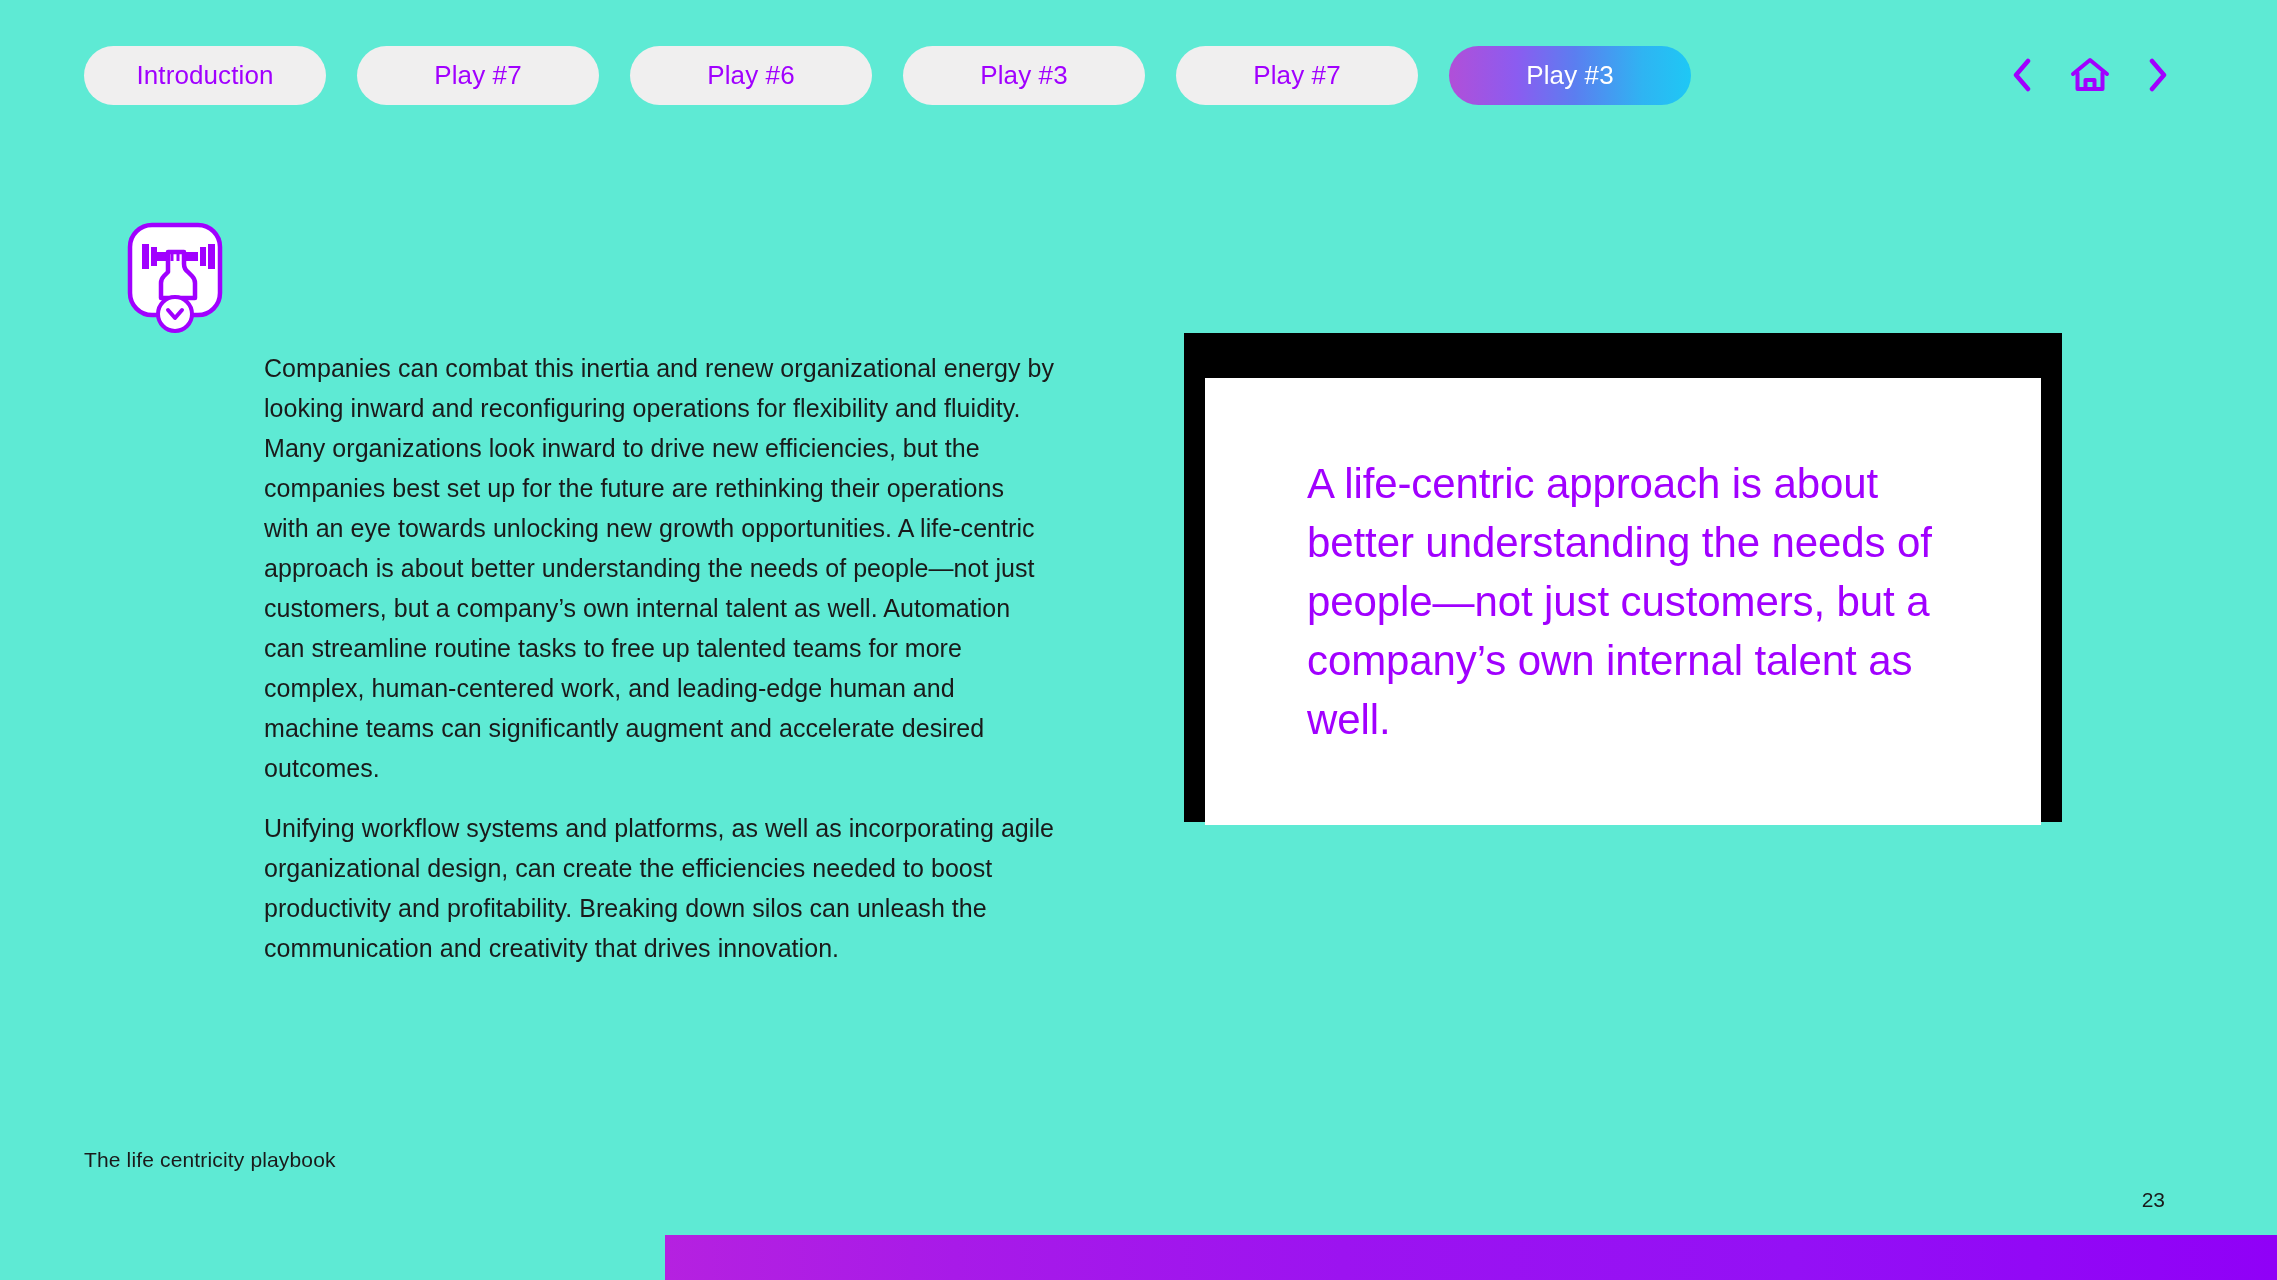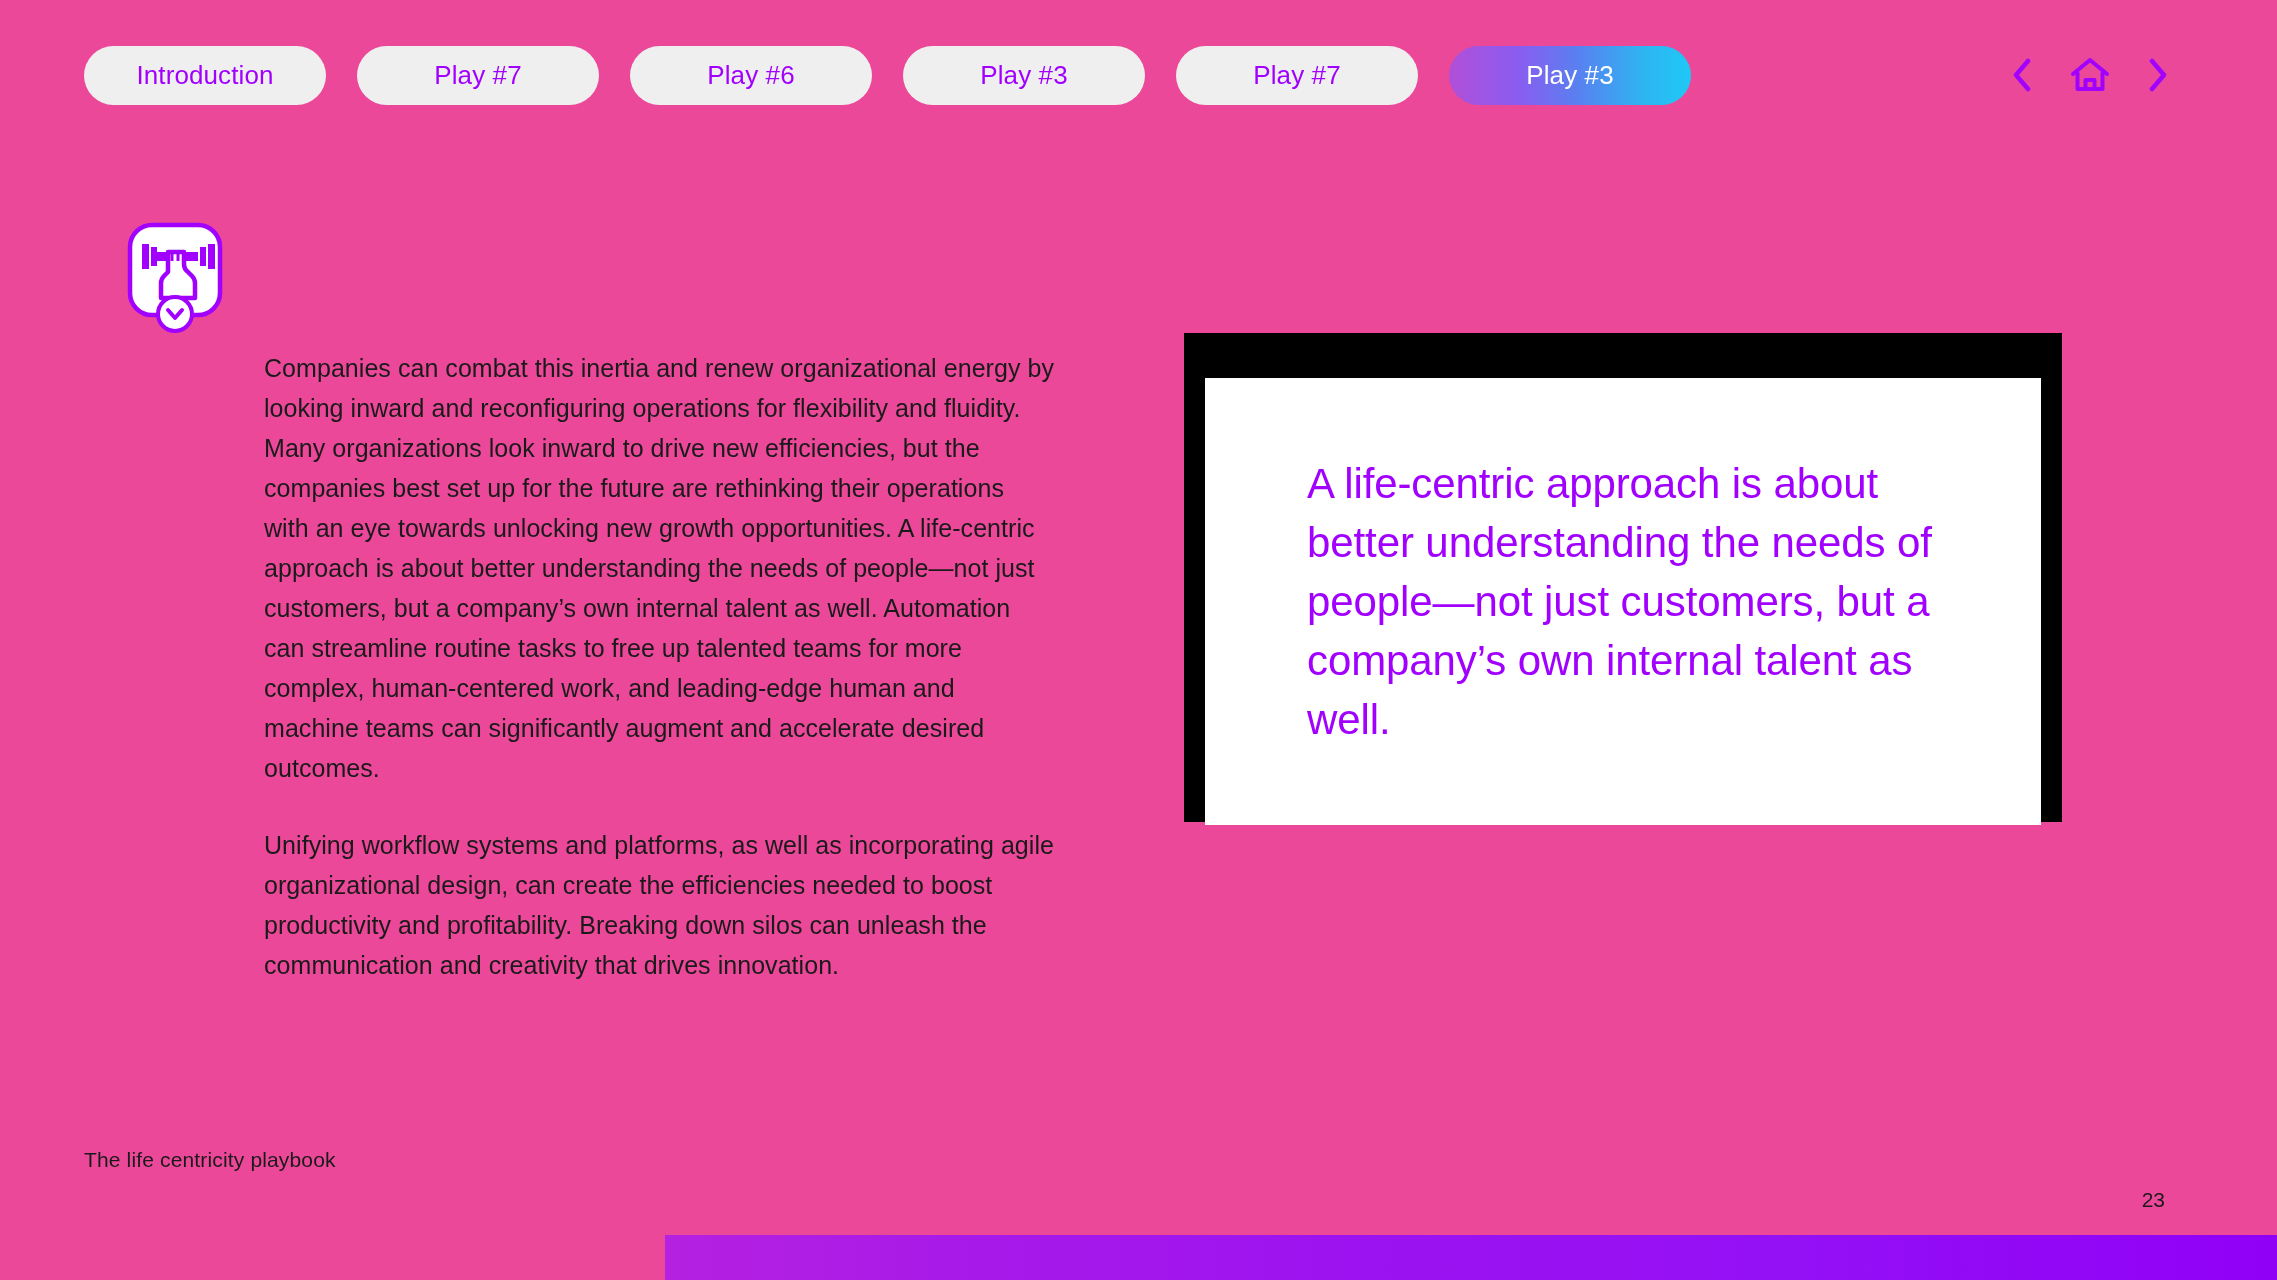--- a/index.html
+++ b/index.html
@@ -9,21 +9,21 @@
     height: 1280px;
     background: #ffffff;
     font-family: "Liberation Sans", sans-serif;
     overflow: hidden;
   }
 
   .page {
     position: relative;
     width: 2277px;
     height: 1280px;
-    background: #ec4899;
+    background: #5eead4;
   }
 
   
   .tabbar {
     position: absolute;
     left: 84px;
     top: 46px;
     display: flex;
     align-items: center;
     gap: 31px;
@@ -89,21 +89,21 @@
     left: 264px;
     top: 348px;
     width: 790px;
   }
   .copy p {
     font-size: 25px;
     line-height: 40px;
     color: #1a1a1a;
     letter-spacing: .05px;
   }
-  .copy p + p { margin-top: 37px; }
+  .copy p + p { margin-top: 20px; }
 
   
   .quotebox {
     position: absolute;
     left: 1184px;
     top: 333px;
     width: 878px;
     height: 489px;
     background: #000000;
     padding: 21px;

